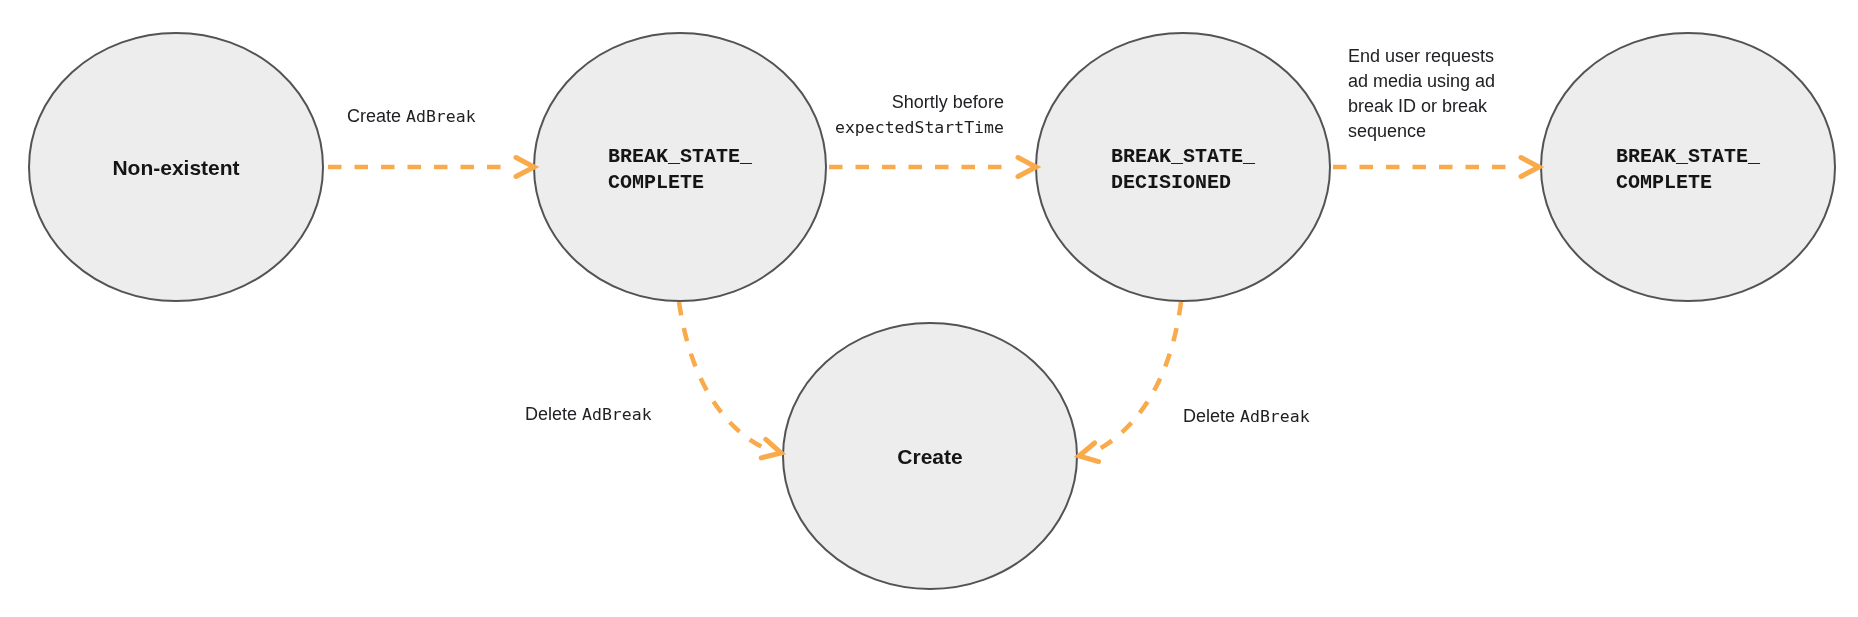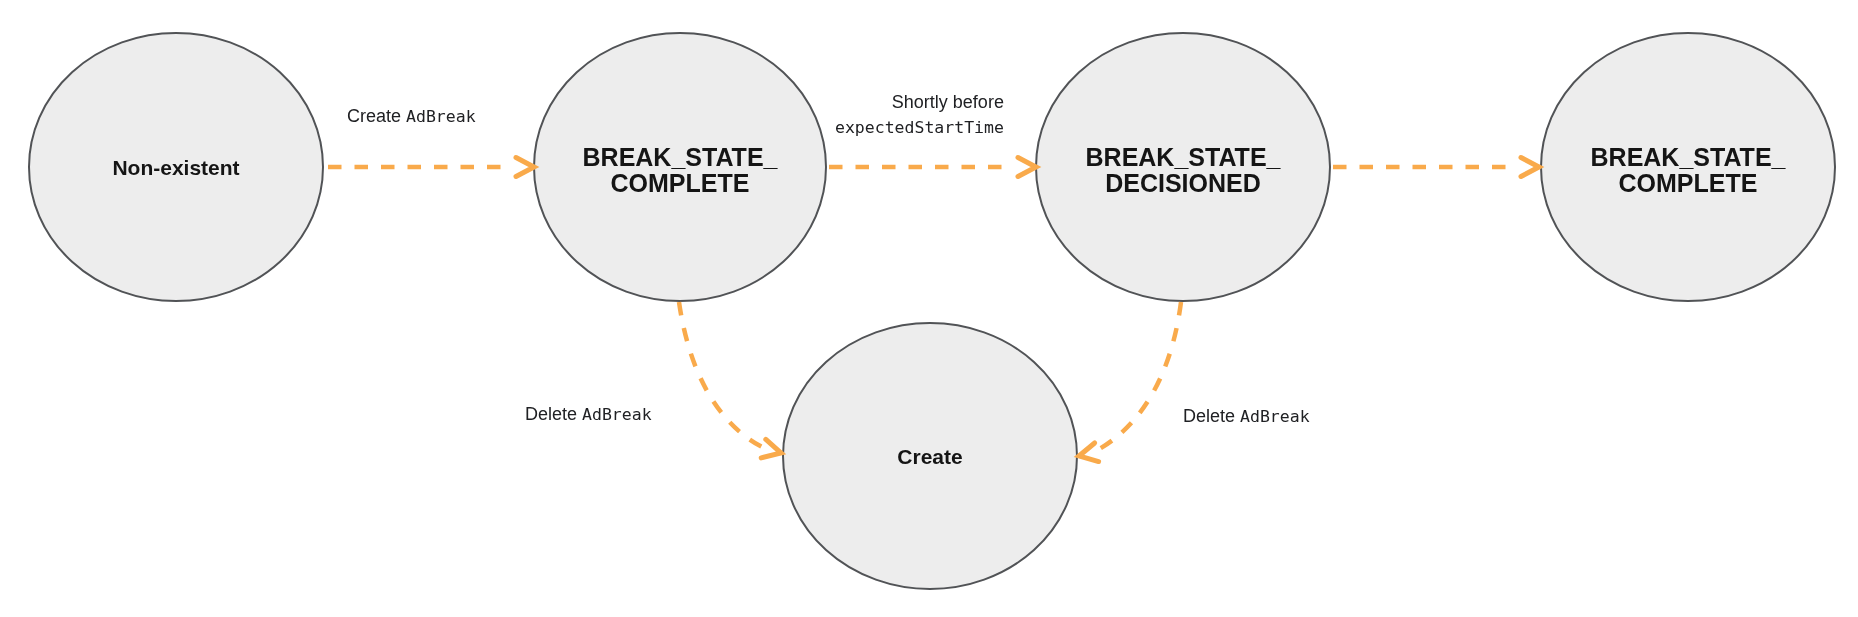--- a/index.html
+++ b/index.html
@@ -34,30 +34,30 @@
   path.chevron {
     fill: none;
     stroke: var(--arrow, #f9aa4b);
     stroke-width: 5;
     stroke-linecap: round;
     stroke-linejoin: miter;
   }
   .node-label {
     position: absolute;
     transform: translate(-50%, -50%);
-    text-align: center;
+    text-align: left;
     color: var(--node_text, #151515);
     font-weight: bold;
     font-size: 21px;
     line-height: 26px;
     white-space: nowrap;
   }
   .node-label .mono-line {
-    font-family: Liberation Sans, sans-serif;
-    font-size: 25px;
+    font-family: Liberation Mono, monospace;
+    font-size: 20px;
     letter-spacing: 0px;
   }
   .edge-label {
     position: absolute;
     color: var(--label_text, #202124);
     font-size: 18px;
     line-height: 25px;
     white-space: nowrap;
   }
   .edge-label .code {
@@ -115,20 +115,26 @@
 
   <div class="edge-label" style="left:347px; top:104px;">
     <span>Create </span><span class="code">AdBreak</span>
   </div>
 
   <div class="edge-label" style="left:835px; top:90px;text-align:right;">
     <div>Shortly before</div>
     <div class="code">expectedStartTime</div>
   </div>
 
+  <div class="edge-label" style="left:1348px; top:44px;">
+    <div>End user requests</div>
+    <div>ad media using ad</div>
+    <div>break ID or break</div>
+    <div>sequence</div>
+  </div>
 
   <div class="edge-label" style="left:525px; top:402px;">
     <span>Delete </span><span class="code">AdBreak</span>
   </div>
 
   <div class="edge-label" style="left:1183px; top:404px;">
     <span>Delete </span><span class="code">AdBreak</span>
   </div>
 
 </div>

